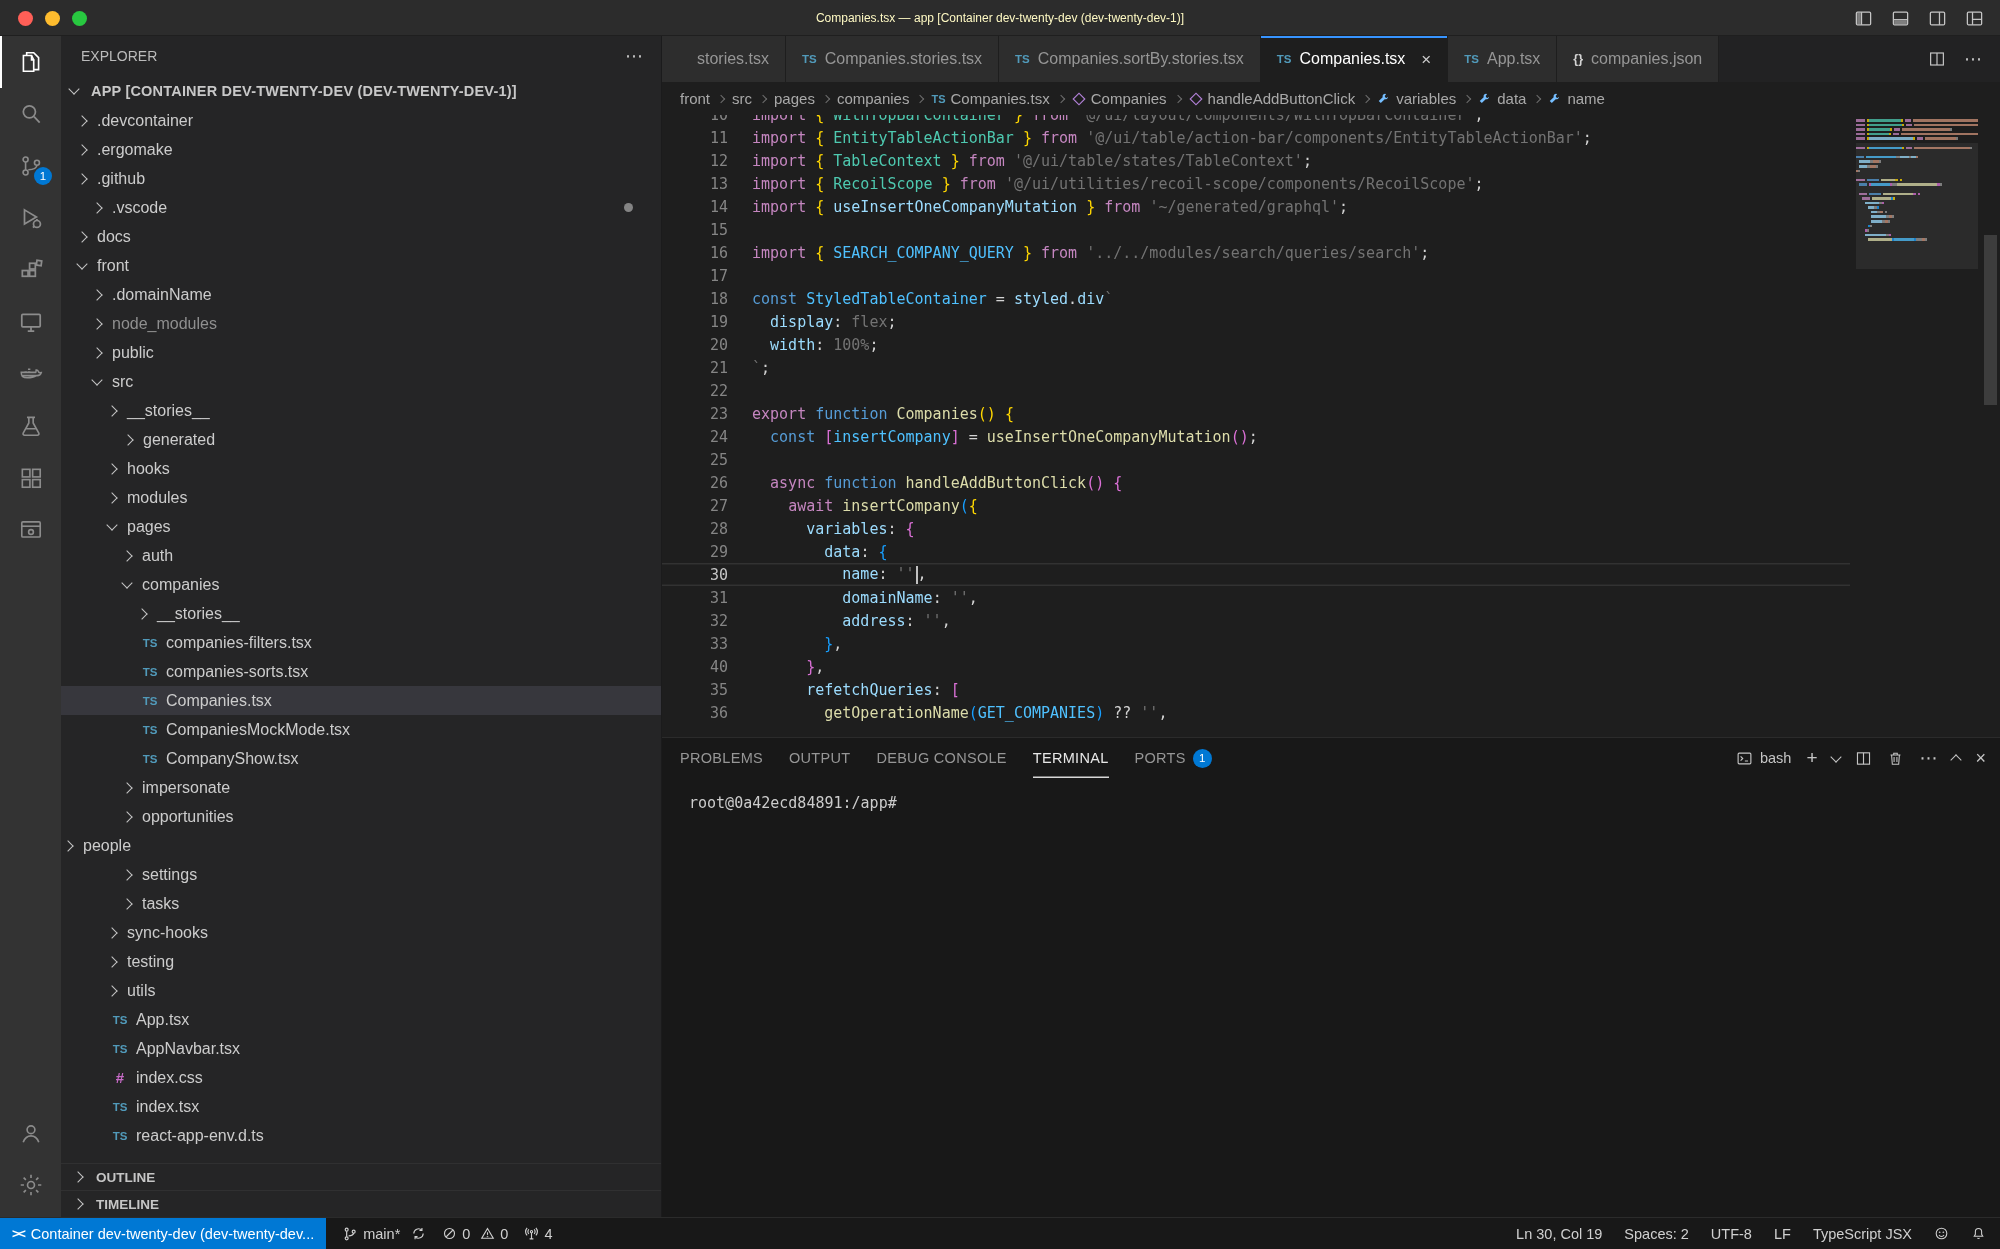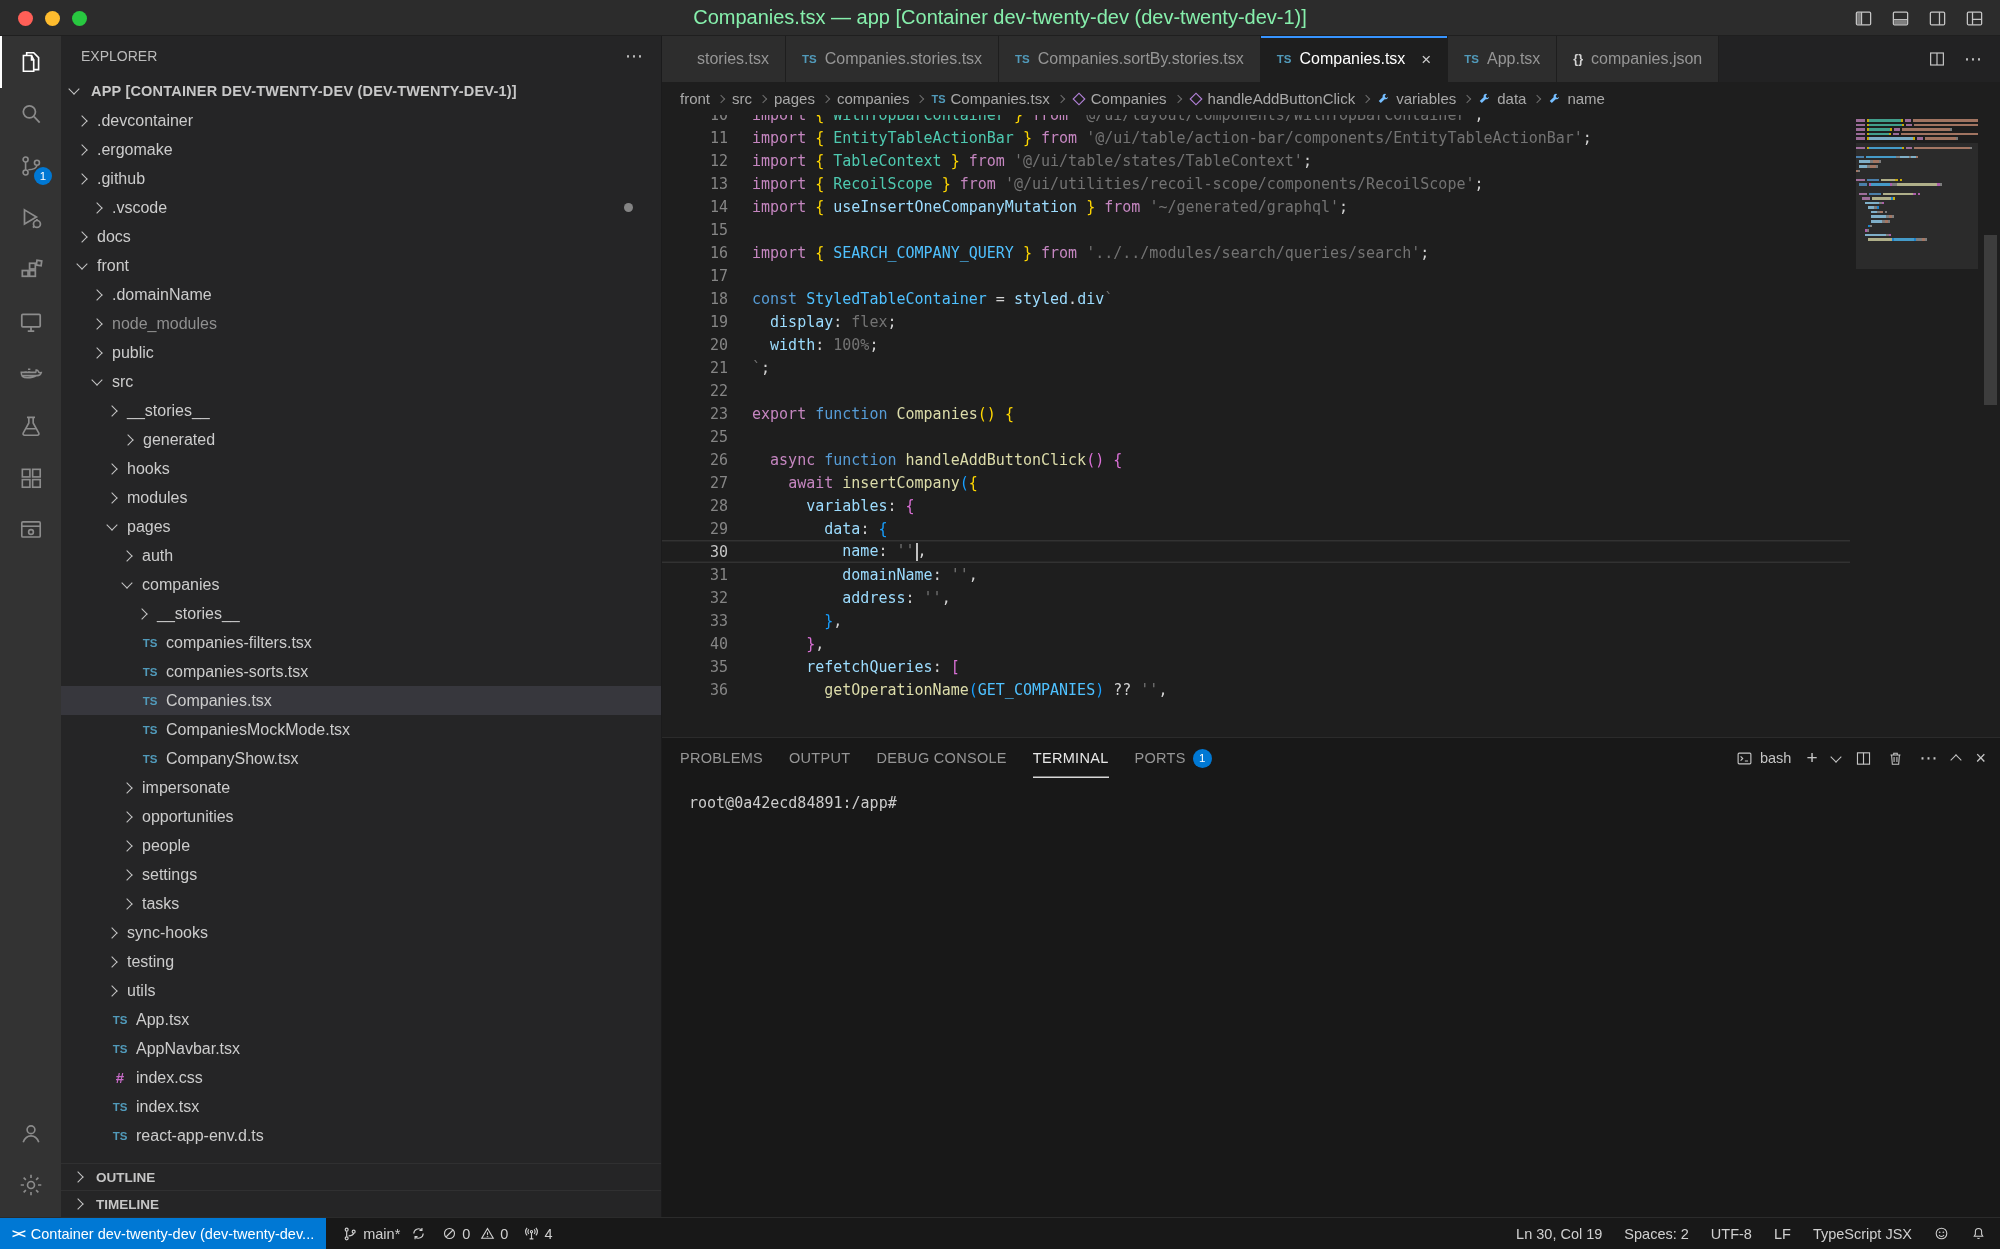--- a/index.html
+++ b/index.html
@@ -6,21 +6,21 @@
   html,body { width:2000px; height:1249px; overflow:hidden; background:#1e1e1e;
     font-family:"Liberation Sans", sans-serif; color:#cccccc; }
   svg { display:block; }
 
   
   .titlebar { height:36px; background:#2c2c2c; position:relative; display:flex;
     align-items:center; justify-content:center; border-bottom:1px solid #1f1f1f; }
   .traffic { position:absolute; left:18px; top:0; height:36px; display:flex; align-items:center; gap:12px; }
   .tl { width:15px; height:15px; border-radius:50%; }
   .tl.red{background:#ff5f57}.tl.yellow{background:#febc2e}.tl.green{background:#28c840}
-  .win-title { font-size:20px; color:#86efac; }
+  .win-title { font-size:12px; color:#fef9c3; }
   .tb-actions { position:absolute; right:16px; top:0; height:36px; display:flex; align-items:center; gap:18px; color:#adadad; }
 
   
   .main { display:flex; height:1181px; }
 
   
   .activitybar { width:61px; background:#333333; display:flex; flex-direction:column; align-items:center; }
   .ab-item { width:61px; height:52px; display:flex; align-items:center; justify-content:center;
     color:#8c8c8c; position:relative; cursor:pointer; }
   .ab-item.active { color:#ffffff; box-shadow: inset 2px 0 0 #ffffff; }
@@ -346,21 +346,21 @@
           <span class="tlabel">CompanyShow.tsx</span>
         </div>
         <div class="row" style="padding-left: 59px;">
           <span class="chev right"></span>
           <span class="tlabel">impersonate</span>
         </div>
         <div class="row" style="padding-left: 59px;">
           <span class="chev right"></span>
           <span class="tlabel">opportunities</span>
         </div>
-        <div class="row" style="padding-left: 59px;">
+        <div class="row" style="">
           <span class="chev right"></span>
           <span class="tlabel">people</span>
         </div>
         <div class="row" style="padding-left: 59px;">
           <span class="chev right"></span>
           <span class="tlabel">settings</span>
         </div>
         <div class="row" style="padding-left: 59px;">
           <span class="chev right"></span>
           <span class="tlabel">tasks</span>
@@ -567,20 +567,24 @@
             <span class="ln">21</span>
             <span class="lc"><span class="tk-str">`</span><span class="tk-pn">;</span></span>
           </div>
           <div class="cl">
             <span class="ln">22</span>
             <span class="lc"></span>
           </div>
           <div class="cl">
             <span class="ln">23</span>
             <span class="lc"><span class="tk-kw">export</span><span class="tk-pn"> </span><span class="tk-kw2">function</span><span class="tk-pn"> </span><span class="tk-fn">Companies</span><span class="tk-b1">()</span><span class="tk-pn"> </span><span class="tk-b1">{</span></span>
+          </div>
+          <div class="cl">
+            <span class="ln">24</span>
+            <span class="lc"><span class="tk-pn">  </span><span class="tk-kw2">const</span><span class="tk-pn"> </span><span class="tk-b2">[</span><span class="tk-cst">insertCompany</span><span class="tk-b2">]</span><span class="tk-pn"> = </span><span class="tk-fn">useInsertOneCompanyMutation</span><span class="tk-b2">()</span><span class="tk-pn">;</span></span>
           </div>
           <div class="cl">
             <span class="ln">25</span>
             <span class="lc"></span>
           </div>
           <div class="cl">
             <span class="ln">26</span>
             <span class="lc"><span class="tk-pn">  </span><span class="tk-kw">async</span><span class="tk-pn"> </span><span class="tk-kw2">function</span><span class="tk-pn"> </span><span class="tk-fn">handleAddButtonClick</span><span class="tk-b2">()</span><span class="tk-pn"> </span><span class="tk-b2">{</span></span>
           </div>
           <div class="cl">

